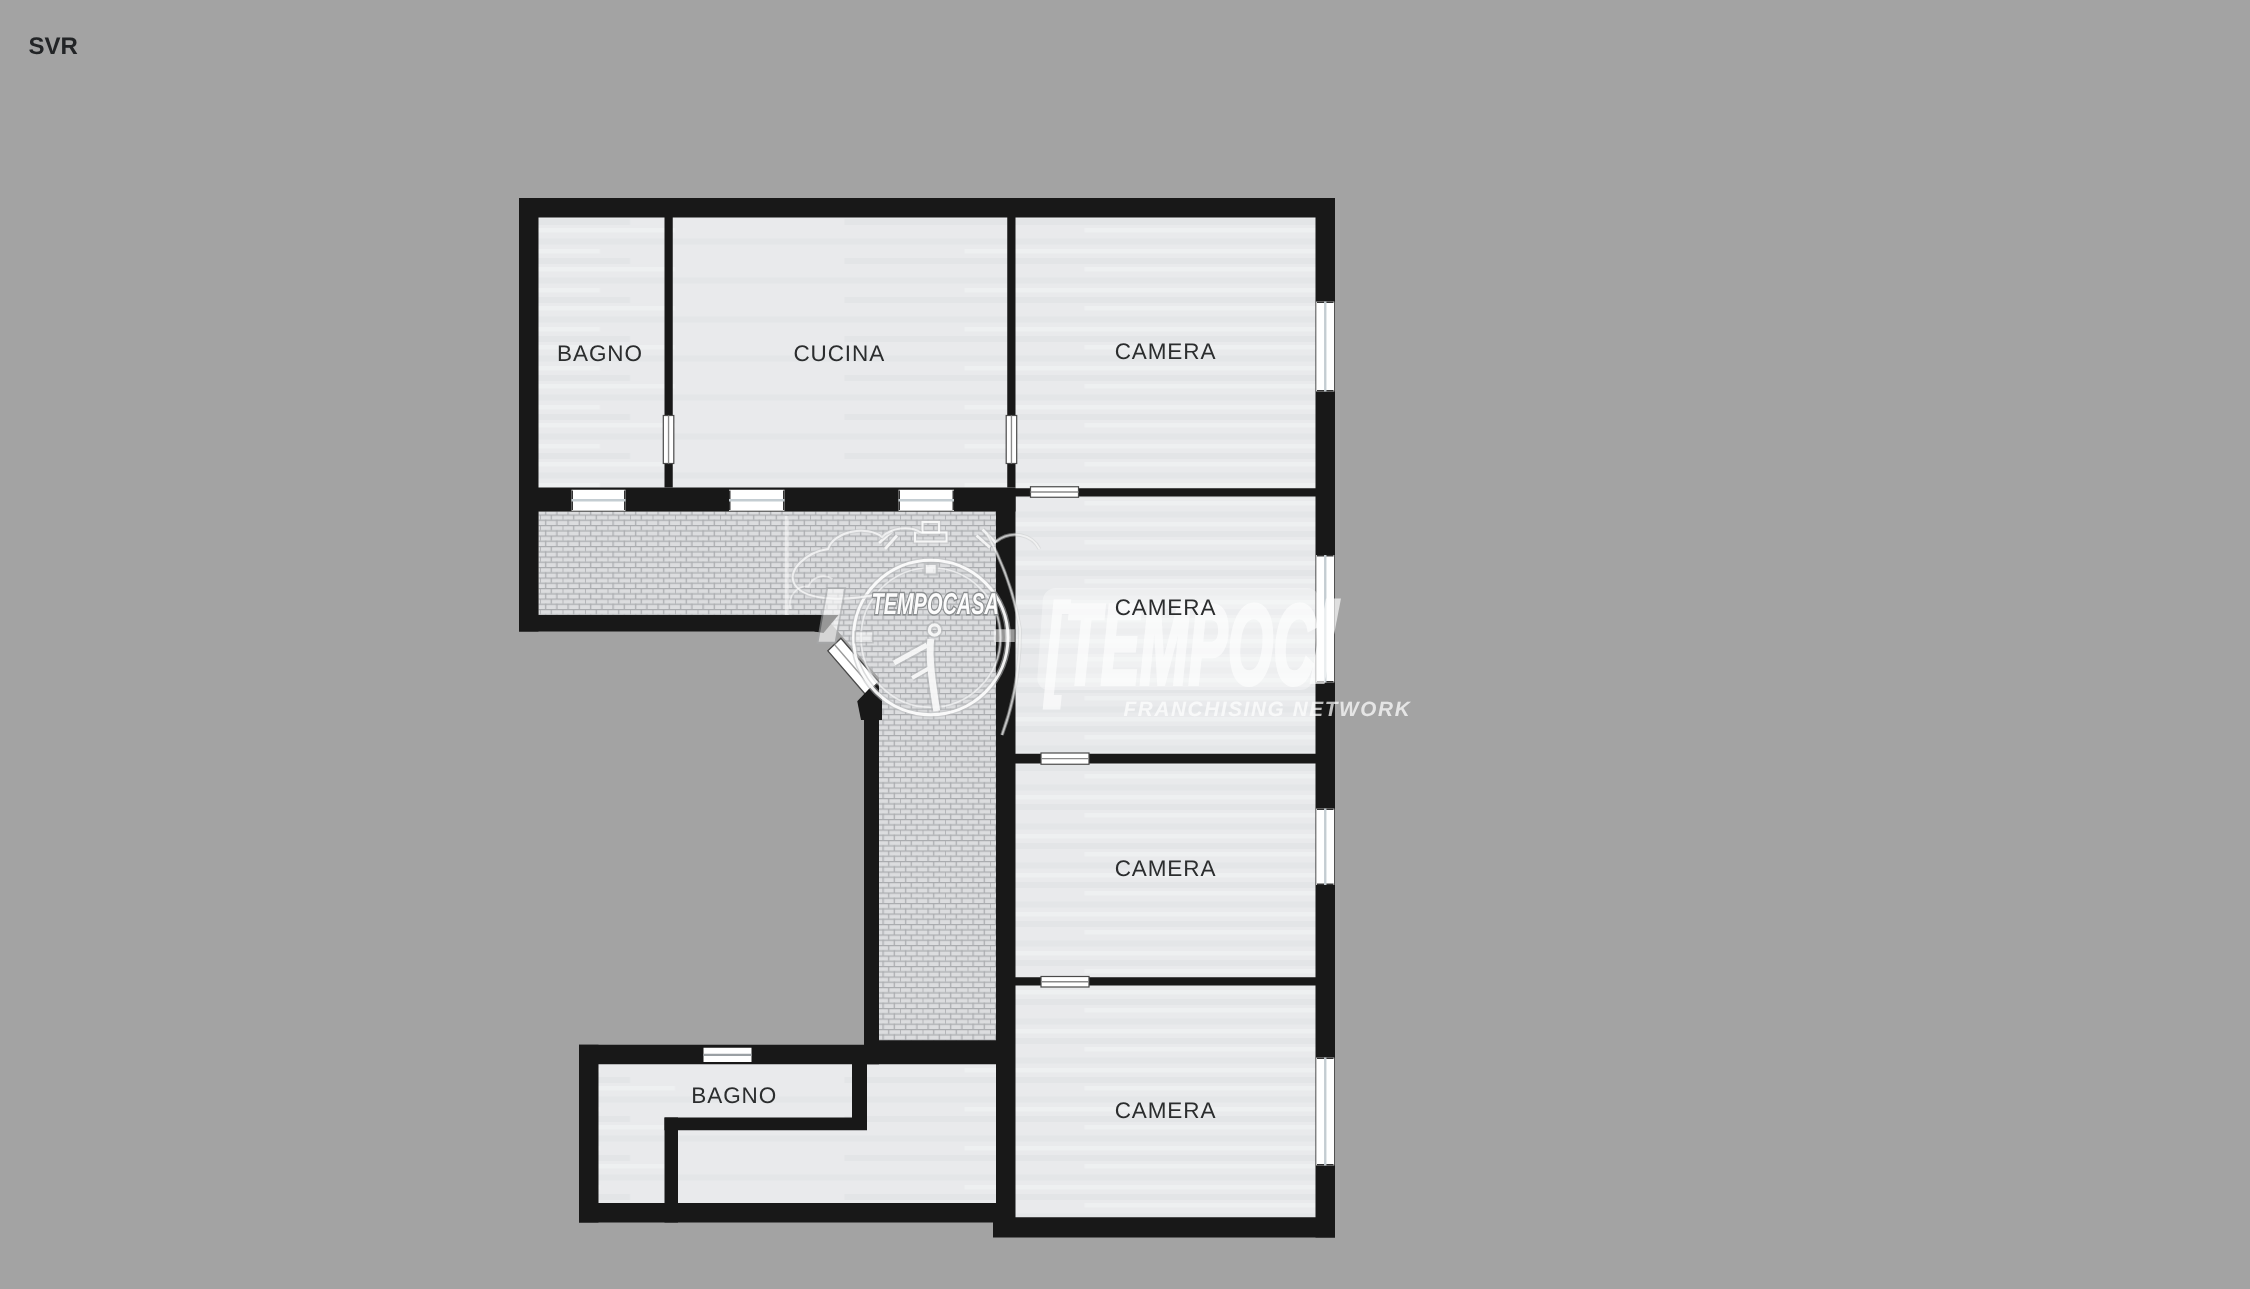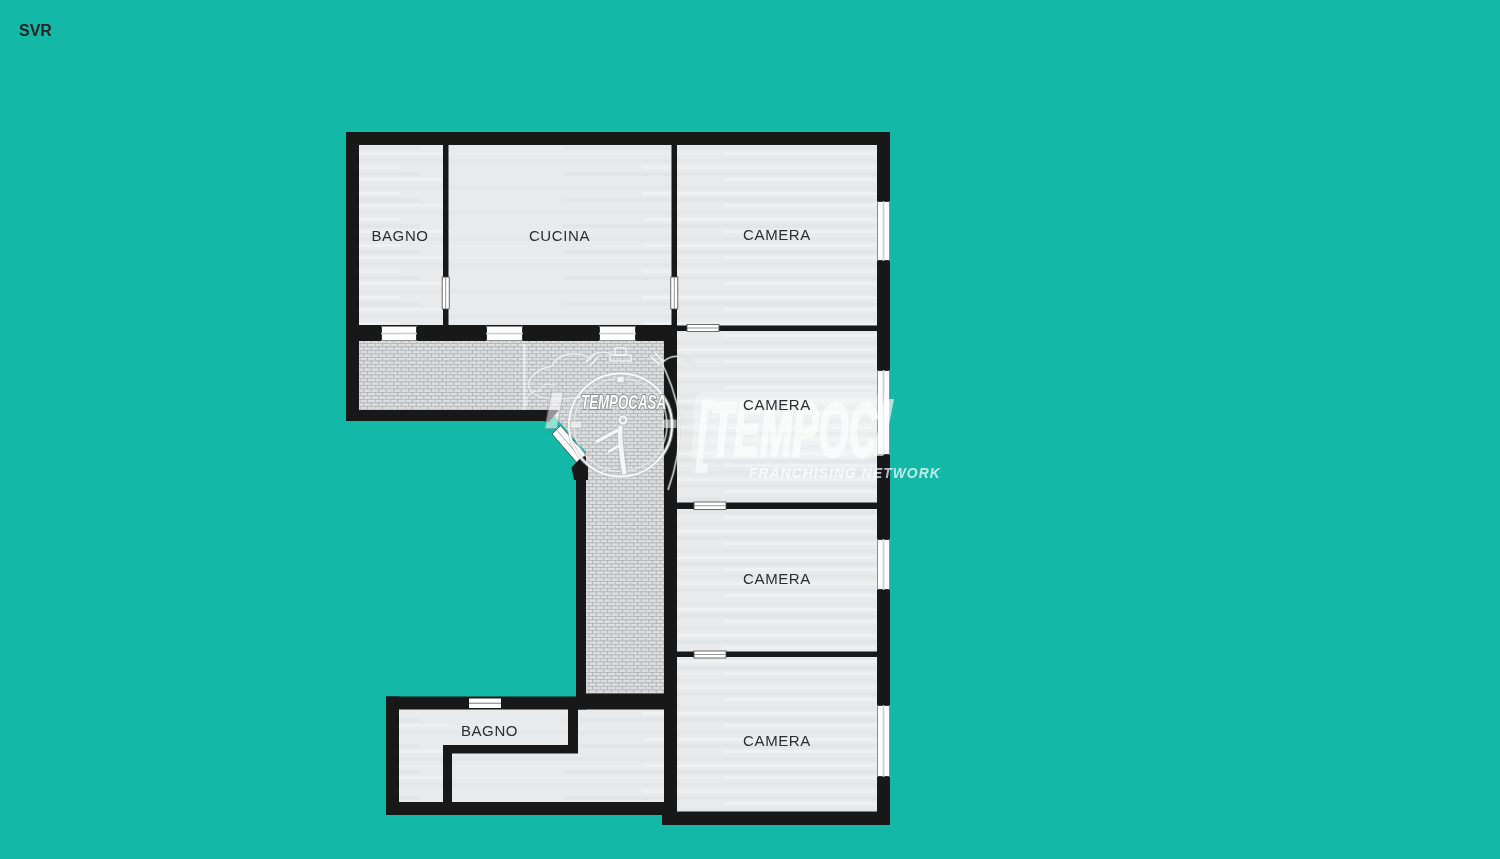--- a/index.html
+++ b/index.html
@@ -1,16 +1,16 @@
 <!DOCTYPE html>
 <html><head>
 <meta charset="utf-8">
 <style>
 html,body{margin:0;padding:0;background:#ffffff;}
-#page{position:relative;width:1500px;height:859px;background:#14b8a6;overflow:hidden;
+#page{position:relative;width:1500px;height:859px;background:#a3a3a3;overflow:hidden;
 font-family:"Liberation Sans",sans-serif;}
 svg{position:absolute;left:0;top:0;}
 </style>
 </head>
 <body>
 <div id="page">
 <svg width="1500" height="859" viewBox="0 0 1500 859">
 <defs>
 <pattern id="roomtex" width="523" height="26" patternUnits="userSpaceOnUse">
   <rect width="523" height="26" fill="#e9eaec"></rect>

